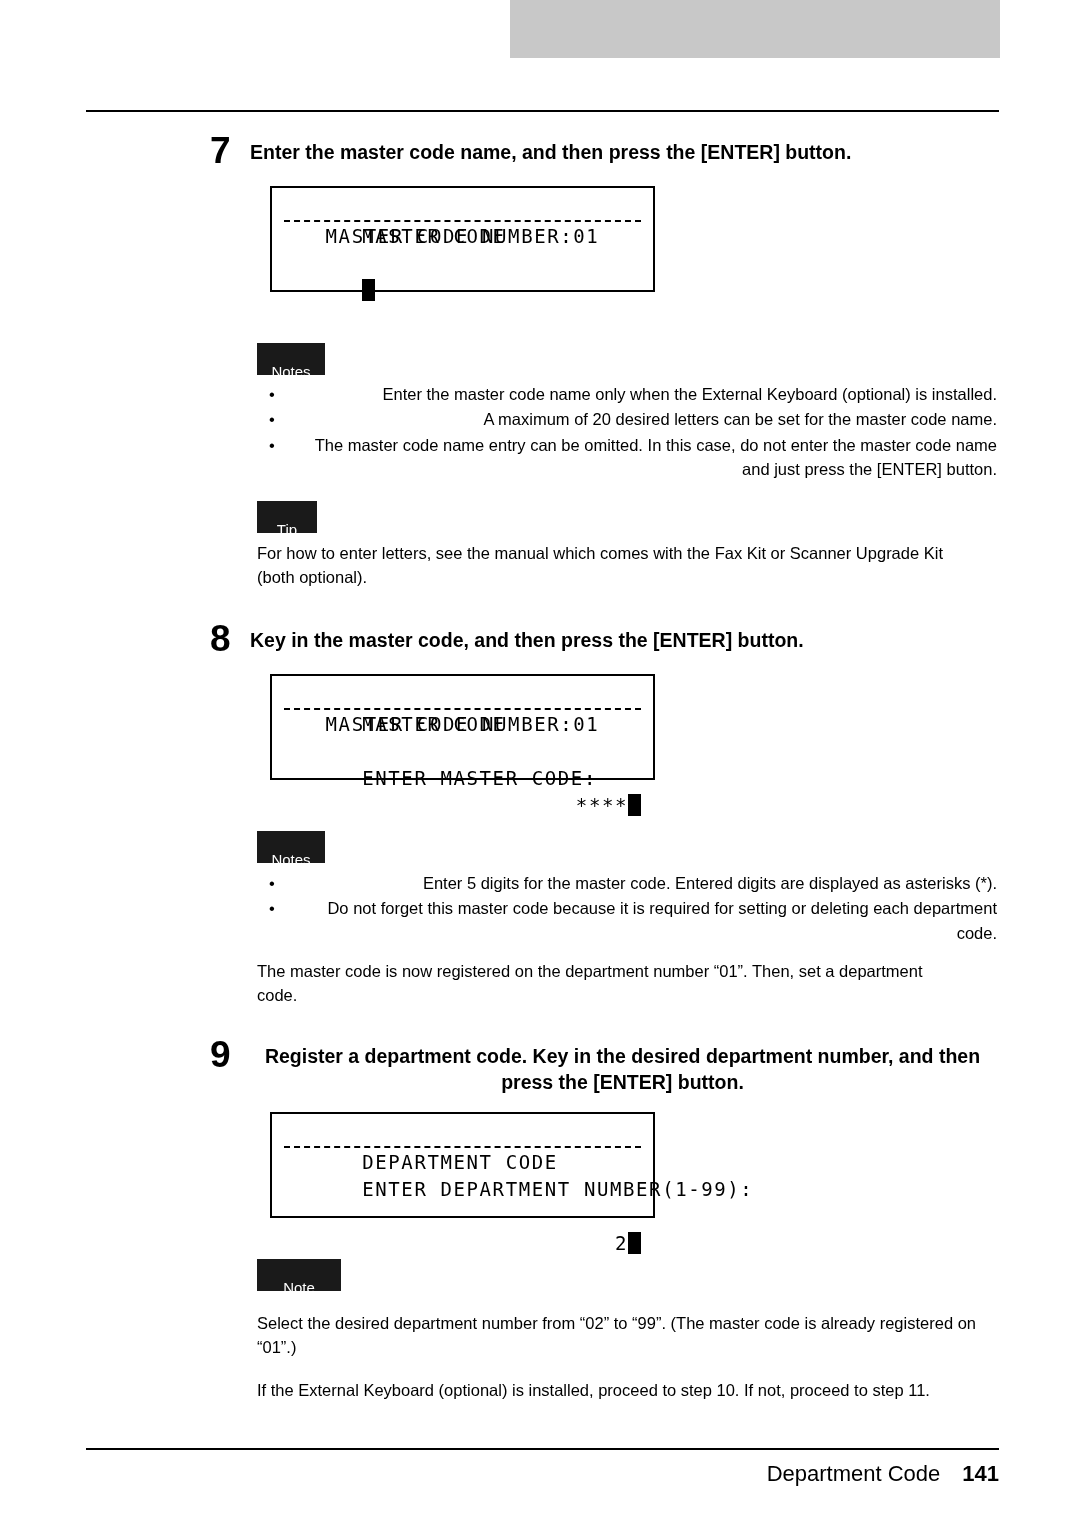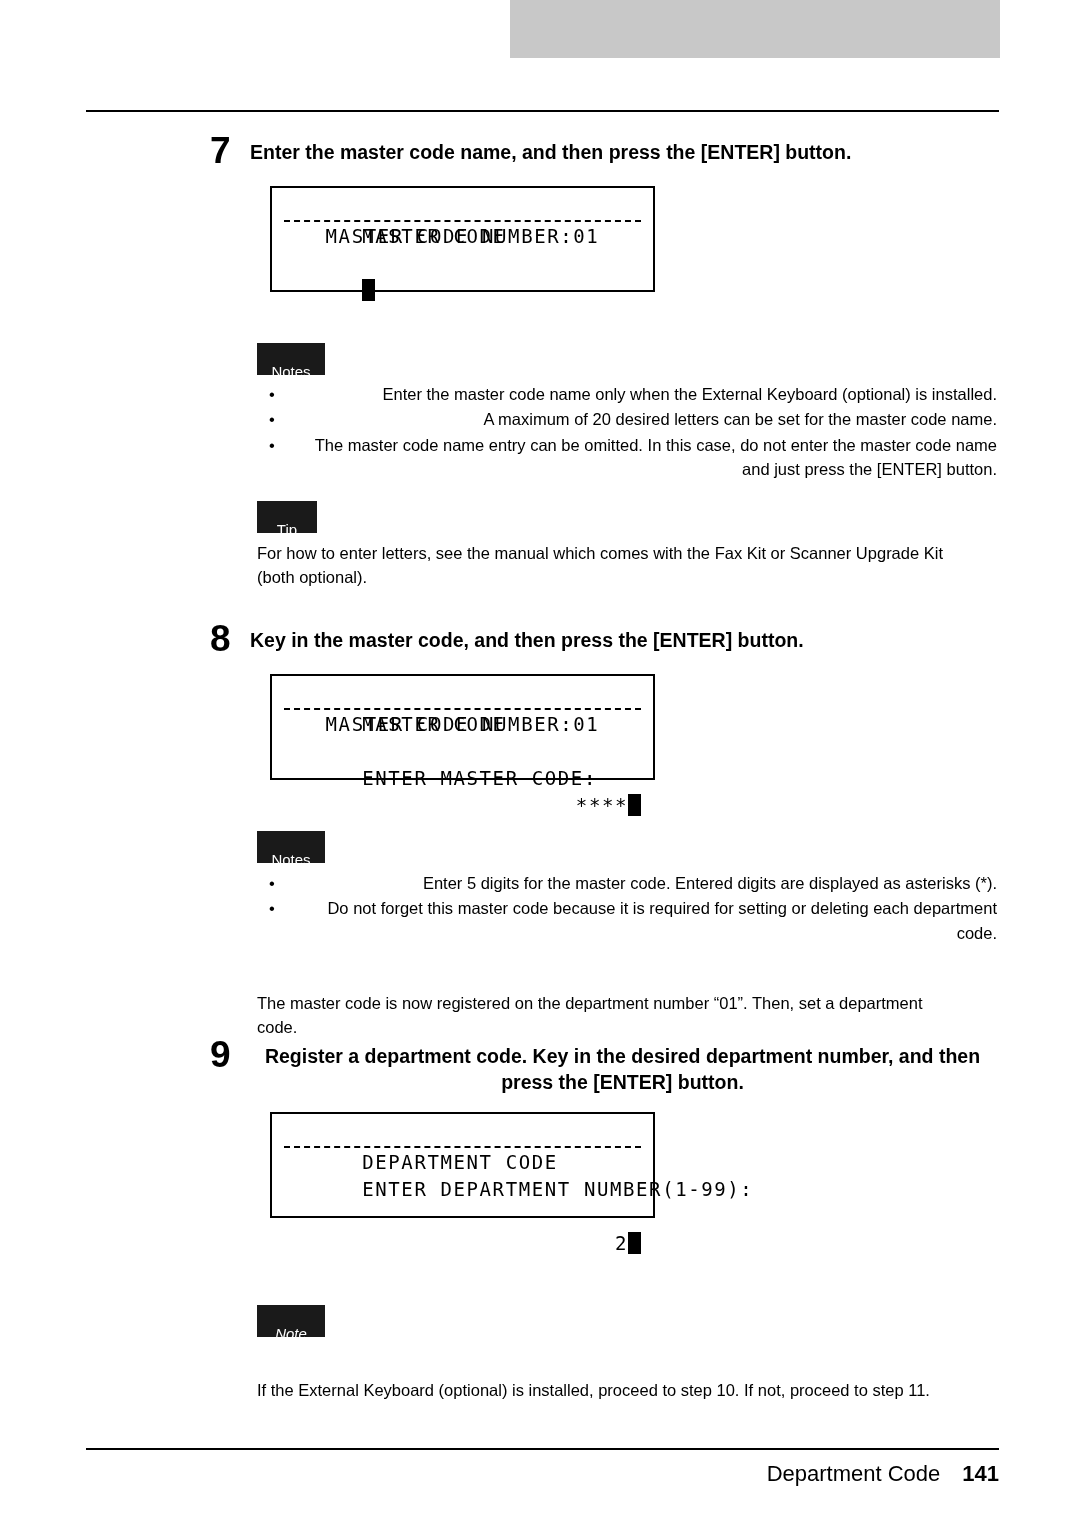--- a/index.html
+++ b/index.html
@@ -231,21 +231,21 @@
 
   <div class="badge" style="left:257px; top:831px; width:68px;">Notes</div>
 
   <div class="body-text" style="left:257px; top:871px; width:740px;">
     <ul class="bullets">
       <li>Enter 5 digits for the master code. Entered digits are displayed as asterisks (*).</li>
       <li>Do not forget this master code because it is required for setting or deleting each department code.</li>
     </ul>
   </div>
 
-  <div class="body-text" style="left:257px; top:991px; width:700px;">The master code is now registered on the department number “01”. Then, set a department code.</div>
+  <div class="body-text" style="left:257px; top:959px; width:700px;">The master code is now registered on the department number “01”. Then, set a department code.</div>
 
   <div class="step" style="left:210px; top:1036px; width:800px;">
     <div class="step-num">9</div>
     <div class="step-text" style="width:745px;text-align:center;">Register a department code. Key in the desired department number, and then press the [ENTER] button.</div>
   </div>
 
   <div class="lcd" style="left:270px; top:1112px; width:385px; height:106px;">
     <div class="lcd-line">
       <span>DEPARTMENT CODE</span>
       <span class="lcd-sep"></span>
@@ -254,22 +254,23 @@
       <span>ENTER DEPARTMENT NUMBER(1-99):</span>
     </div>
     <div class="lcd-line">
       <span></span>
     </div>
     <div class="lcd-line lcd-right">
       <span>2</span><span class="cursor"></span>
     </div>
   </div>
 
-  <div class="badge" style="left:257px; top:1305px; width:68px;font-style:italic;">Note</div>
-
+  <div class="badge" style="left:257px; top:1259px; width:84px;">Note</div>
+
+  <div class="body-text" style="left:257px; top:1311px; width:740px;">Select the desired department number from “02” to “99”. (The master code is already registered on “01”.)</div>
 
   <div class="body-text" style="left:257px; top:1378px; width:740px;">If the External Keyboard (optional) is installed, proceed to step 10. If not, proceed to step 11.</div>
 
   <div class="bottom-rule"></div>
 
   <div class="footer">
     <span class="label">Department Code</span><span class="page-num">141</span>
   </div>
 
 </div>

